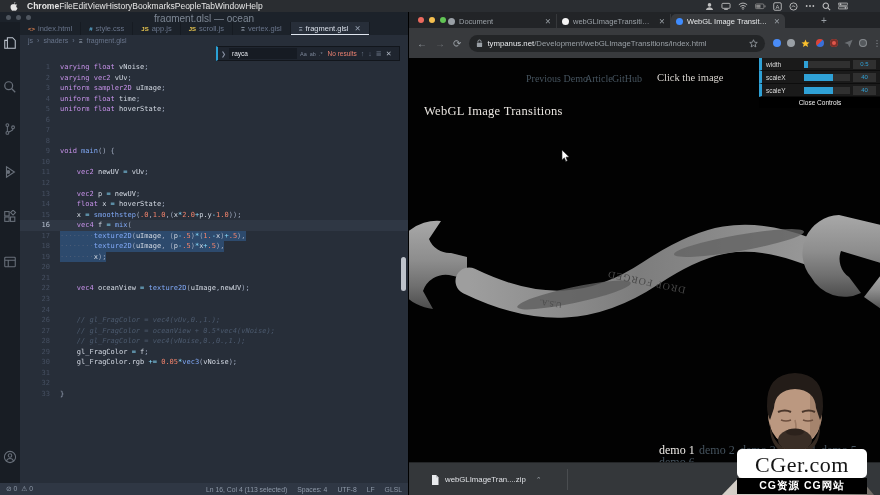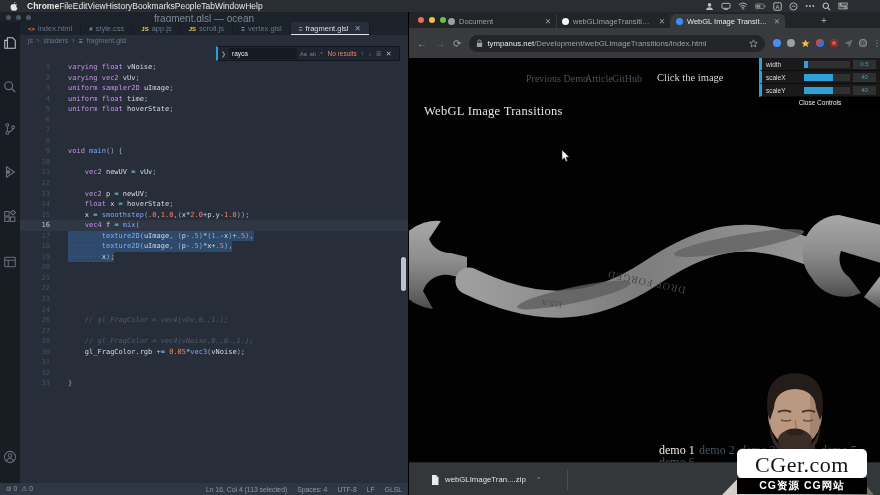--- a/index.html
+++ b/index.html
@@ -32,21 +32,21 @@
   .ab-icon{position:absolute;left:3px;width:14px;height:14px;opacity:.55;}
   .ab-icon.bright{opacity:.95;}
   .ab-icon svg{display:block;}
   
   #code{position:absolute;left:20px;top:34px;width:388px;height:437px;overflow:hidden;
     font-family:"DejaVu Sans Mono",monospace;font-size:7px;padding-top:16px;box-sizing:border-box;}
   .cl{display:flex;height:10.55px;line-height:10.55px;white-space:pre;position:relative;}
   .cl .ln{width:30px;text-align:right;padding-right:10px;color:#454f61;flex:none;}
   .cl .ln.act{color:#b6c0d0;}
   .cl.cur{background:rgba(130,150,190,.09);}
-  .cl .ct{display:inline-block;margin-left:8px;}
+  .cl .ct{display:inline-block;}
   .cl.sel .ct{background:#2d4a6d;}
   .tk-k{color:#c792ea}.tk-t{color:#c792ea}.tk-v{color:#d4dae4}.tk-f{color:#80a9f7}
   .tk-n{color:#f2836b}.tk-o{color:#89ddff}.tk-p{color:#9fa9bd}
   .tk-c{color:#4c5a6e;font-style:italic}.tk-d{color:#51607a}.tk-w{}
   #ed-scrollthumb{position:absolute;left:401px;top:245px;width:5px;height:34px;background:#cfd4dc;border-radius:3px;opacity:.9;}
   
   #findwidget{position:absolute;left:216px;top:34px;width:184px;height:15px;background:#1f252f;
     border:1px solid #12161c;border-left:2px solid #2aa1d6;display:flex;align-items:center;
     font-size:6.5px;color:#8a93a5;box-sizing:border-box;z-index:2;}
   #findwidget .fchev{margin:0 3px;color:#8a93a5;font-size:6px;}
@@ -292,26 +292,27 @@
         <div class="cl"><span class="ln">12</span><span class="ct"></span></div>
         <div class="cl"><span class="ln">13</span><span class="ct"><span class="tk-w">    </span><span class="tk-t">vec2 </span><span class="tk-v">p </span><span class="tk-o">= </span><span class="tk-v">newUV</span><span class="tk-p">;</span></span></div>
         <div class="cl"><span class="ln">14</span><span class="ct"><span class="tk-w">    </span><span class="tk-t">float </span><span class="tk-v">x </span><span class="tk-o">= </span><span class="tk-v">hoverState</span><span class="tk-p">;</span></span></div>
         <div class="cl"><span class="ln">15</span><span class="ct"><span class="tk-w">    </span><span class="tk-v">x </span><span class="tk-o">= </span><span class="tk-f">smoothstep</span><span class="tk-p">(</span><span class="tk-n">.0</span><span class="tk-p">,</span><span class="tk-n">1.0</span><span class="tk-p">,(</span><span class="tk-v">x</span><span class="tk-o">*</span><span class="tk-n">2.0</span><span class="tk-o">+</span><span class="tk-v">p.y</span><span class="tk-o">-</span><span class="tk-n">1.0</span><span class="tk-p">));</span></span></div>
         <div class="cl cur"><span class="ln act">16</span><span class="ct"><span class="tk-w">    </span><span class="tk-t">vec4 </span><span class="tk-v">f </span><span class="tk-o">= </span><span class="tk-f">mix</span><span class="tk-p">(</span></span></div>
         <div class="cl sel"><span class="ln">17</span><span class="ct"><span class="tk-d">········</span><span class="tk-f">texture2D</span><span class="tk-p">(</span><span class="tk-v">uImage</span><span class="tk-p">, (</span><span class="tk-v">p</span><span class="tk-o">-</span><span class="tk-n">.5</span><span class="tk-p">)</span><span class="tk-o">*</span><span class="tk-p">(</span><span class="tk-n">1.</span><span class="tk-o">-</span><span class="tk-v">x</span><span class="tk-p">)</span><span class="tk-o">+</span><span class="tk-n">.5</span><span class="tk-p">),</span></span></div>
         <div class="cl sel"><span class="ln">18</span><span class="ct"><span class="tk-d">········</span><span class="tk-f">texture2D</span><span class="tk-p">(</span><span class="tk-v">uImage</span><span class="tk-p">, (</span><span class="tk-v">p</span><span class="tk-o">-</span><span class="tk-n">.5</span><span class="tk-p">)</span><span class="tk-o">*</span><span class="tk-v">x</span><span class="tk-o">+</span><span class="tk-n">.5</span><span class="tk-p">),</span></span></div>
         <div class="cl sel"><span class="ln">19</span><span class="ct"><span class="tk-d">········</span><span class="tk-v">x</span><span class="tk-p">);</span></span></div>
         <div class="cl"><span class="ln">20</span><span class="ct"></span></div>
         <div class="cl"><span class="ln">21</span><span class="ct"></span></div>
-        <div class="cl"><span class="ln">22</span></div>
+        <div class="cl"><span class="ln">22</span><span class="ct"><span class="tk-w">    </span><span class="tk-t">vec4 </span><span class="tk-v">oceanView </span><span class="tk-o">= </span><span class="tk-f">texture2D</span><span class="tk-p">(</span><span class="tk-v">uImage</span><span class="tk-p">,</span><span class="tk-v">newUV</span><span class="tk-p">);</span></span></div>
         <div class="cl"><span class="ln">23</span><span class="ct"></span></div>
         <div class="cl"><span class="ln">24</span><span class="ct"></span></div>
         <div class="cl"><span class="ln">26</span><span class="ct"><span class="tk-w">    </span><span class="tk-c">// gl_FragColor = vec4(vUv,0.,1.);</span></span></div>
-        <div class="cl"><span class="ln">27</span></div>
+        <div class="cl"><span class="ln">27</span><span class="ct"><span class="tk-w">    </span><span class="tk-c">// gl_FragColor = oceanView + 0.5*vec4(vNoise);</span></span></div>
         <div class="cl"><span class="ln">28</span><span class="ct"><span class="tk-w">    </span><span class="tk-c">// gl_FragColor = vec4(vNoise,0.,0.,1.);</span></span></div>
+        <div class="cl"><span class="ln">29</span><span class="ct"><span class="tk-w">    </span><span class="tk-v">gl_FragColor </span><span class="tk-o">= </span><span class="tk-v">f</span><span class="tk-p">;</span></span></div>
         <div class="cl"><span class="ln">30</span><span class="ct"><span class="tk-w">    </span><span class="tk-v">gl_FragColor.rgb </span><span class="tk-o">+= </span><span class="tk-n">0.05</span><span class="tk-o">*</span><span class="tk-f">vec3</span><span class="tk-p">(</span><span class="tk-v">vNoise</span><span class="tk-p">);</span></span></div>
         <div class="cl"><span class="ln">31</span><span class="ct"></span></div>
         <div class="cl"><span class="ln">32</span><span class="ct"></span></div>
         <div class="cl"><span class="ln">33</span><span class="ct"><span class="tk-p">}</span></span></div>
       </div>
     <div id="ed-scrollthumb"></div>
 
     <div id="findwidget">
       <span class="fchev">❯</span>
       <span id="findinput">

